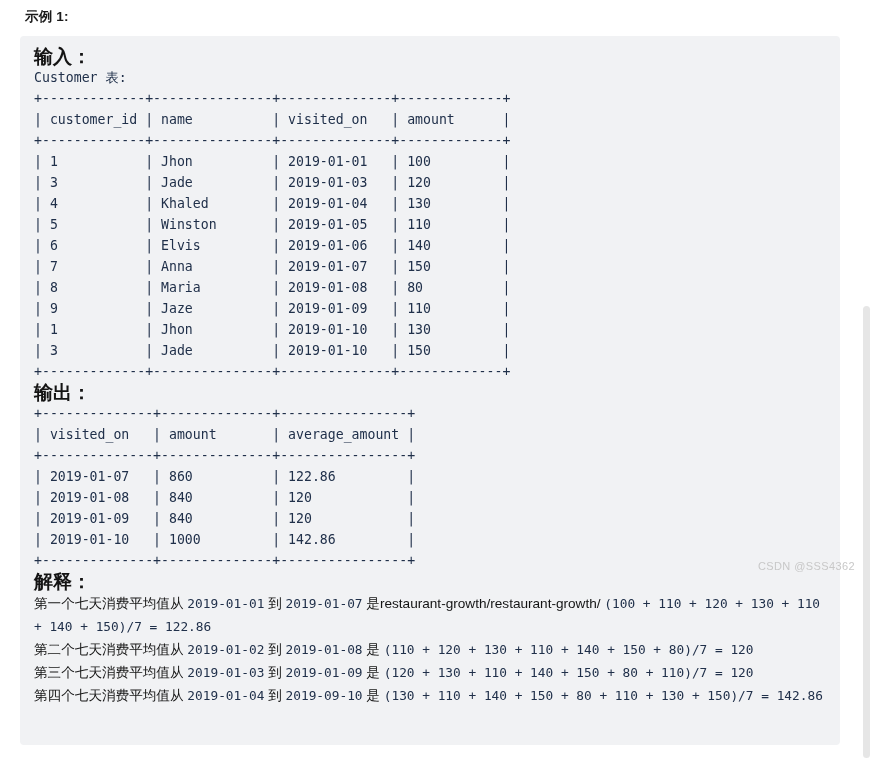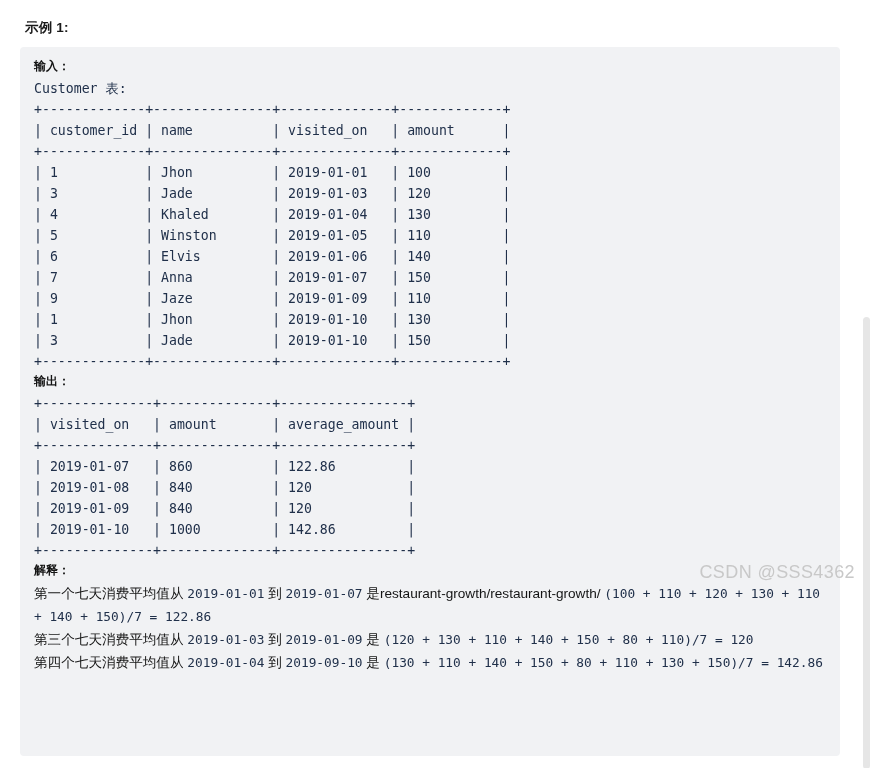--- a/index.html
+++ b/index.html
@@ -14,21 +14,20 @@
     font-family: "Liberation Sans", sans-serif;
     overflow: hidden;
   }
 
   .page {
     position: absolute;
     left: 0; top: 0;
     width: 871px;
     height: 580px;
     background: #ffffff;
-    margin-top: 11px;
   }
 
   .example-title {
     position: absolute;
     left: 25px;
     top: 8px;
     font-family: "Liberation Sans", sans-serif;
     font-size: 13.5px;
     font-weight: bold;
     color: #1a1a1a;
@@ -41,22 +40,22 @@
     top: 36px;
     width: 820px;
     height: 709px;
     background: #f1f2f4;
     border-radius: 4px;
     box-sizing: border-box;
     padding: 10px 0 0 14px;
   }
 
   .sect-head {
-    font-family: Liberation Mono, monospace;
-    font-size: 12px;
+    font-family: Liberation Sans, sans-serif;
+    font-size: 19px;
     font-weight: bold;
     color: #141414;
     line-height: 21px;
     margin: 0;
     padding: 0;
   }
 
   .mono {
     font-family: "DejaVu Sans Mono", "Liberation Mono", monospace;
     font-size: 13.2px;
@@ -116,21 +115,21 @@
     height: 452px;
     background: #e6e6e6;
     border-radius: 4px;
   }
 
   .watermark {
     position: absolute;
     right: 16px;
     bottom: 8px;
     font-family: "Liberation Sans", sans-serif;
-    font-size: 18px;
+    font-size: 11px;
     color: #c8c8c8;
     letter-spacing: 0.4px;
   }
 
   .rows-wrap { margin: 0; padding: 0; }
 </style>
 </head>
 <body>
 
 <div class="page">
@@ -149,20 +148,21 @@
 
     <div class="table-line mono-rule">+-------------+---------------+--------------+-------------+</div>
 
     <div class="rows-wrap">
       <div class="table-line">| 1           | Jhon          | 2019-01-01   | 100         |</div>
       <div class="table-line">| 3           | Jade          | 2019-01-03   | 120         |</div>
       <div class="table-line">| 4           | Khaled        | 2019-01-04   | 130         |</div>
       <div class="table-line">| 5           | Winston       | 2019-01-05   | 110         |</div>
       <div class="table-line">| 6           | Elvis         | 2019-01-06   | 140         |</div>
       <div class="table-line">| 7           | Anna          | 2019-01-07   | 150         |</div>
+      <div class="table-line">| 8           | Maria         | 2019-01-08   | 80          |</div>
       <div class="table-line">| 9           | Jaze          | 2019-01-09   | 110         |</div>
       <div class="table-line">| 1           | Jhon          | 2019-01-10   | 130         |</div>
       <div class="table-line">| 3           | Jade          | 2019-01-10   | 150         |</div>
     </div>
 
     <div class="table-line mono-rule">+-------------+---------------+--------------+-------------+</div>
 
     <div class="sect-head">输出：</div>
 
     <div class="table-line mono-rule">+--------------+--------------+----------------+</div>
@@ -179,20 +179,23 @@
     </div>
 
     <div class="table-line mono-rule">+--------------+--------------+----------------+</div>
 
     <div class="sect-head">解释：</div>
 
     <div class="explain-line">
       <span class="link-frag">第一个七天消费平均值从 </span><span class="code-frag">2019-01-01</span><span class="link-frag"> 到 </span><span class="code-frag">2019-01-07</span><span class="link-frag"> 是restaurant-growth/restaurant-growth/ </span><span class="code-frag">(100 + 110 + 120 + 130 + 110 + 140 + 150)/7 = 122.86</span>
     </div>
 
+    <div class="explain-line">
+      <span class="link-frag">第二个七天消费平均值从 </span><span class="code-frag">2019-01-02</span><span class="link-frag"> 到 </span><span class="code-frag">2019-01-08</span><span class="link-frag"> 是 </span><span class="code-frag">(110 + 120 + 130 + 110 + 140 + 150 + 80)/7 = 120</span>
+    </div>
 
     <div class="explain-line">
       <span class="link-frag">第三个七天消费平均值从 </span><span class="code-frag">2019-01-03</span><span class="link-frag"> 到 </span><span class="code-frag">2019-01-09</span><span class="link-frag"> 是 </span><span class="code-frag">(120 + 130 + 110 + 140 + 150 + 80 + 110)/7 = 120</span>
     </div>
 
     <div class="explain-line">
       <span class="link-frag">第四个七天消费平均值从 </span><span class="code-frag">2019-01-04</span><span class="link-frag"> 到 </span><span class="code-frag">2019-09-10</span><span class="link-frag"> 是 </span><span class="code-frag">(130 + 110 + 140 + 150 + 80 + 110 + 130 + 150)/7 = 142.86</span>
     </div>
 
   </div>

